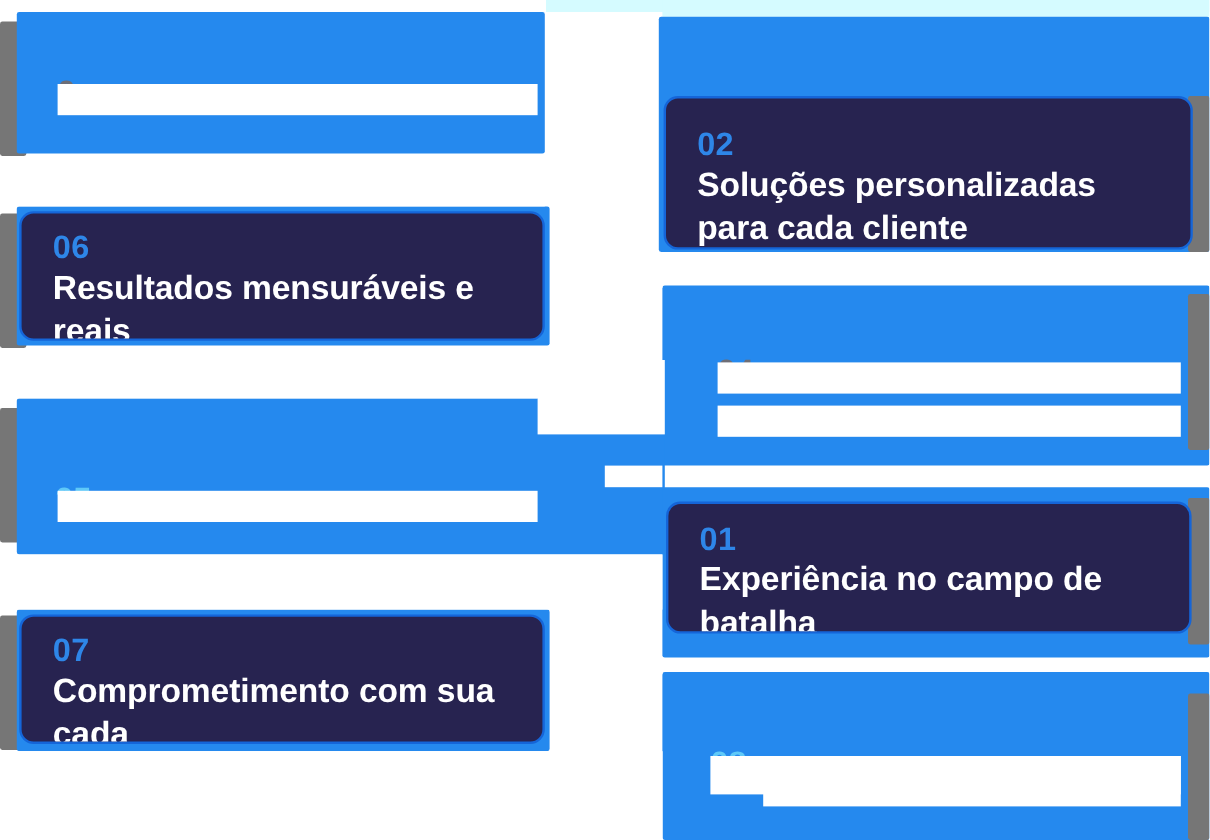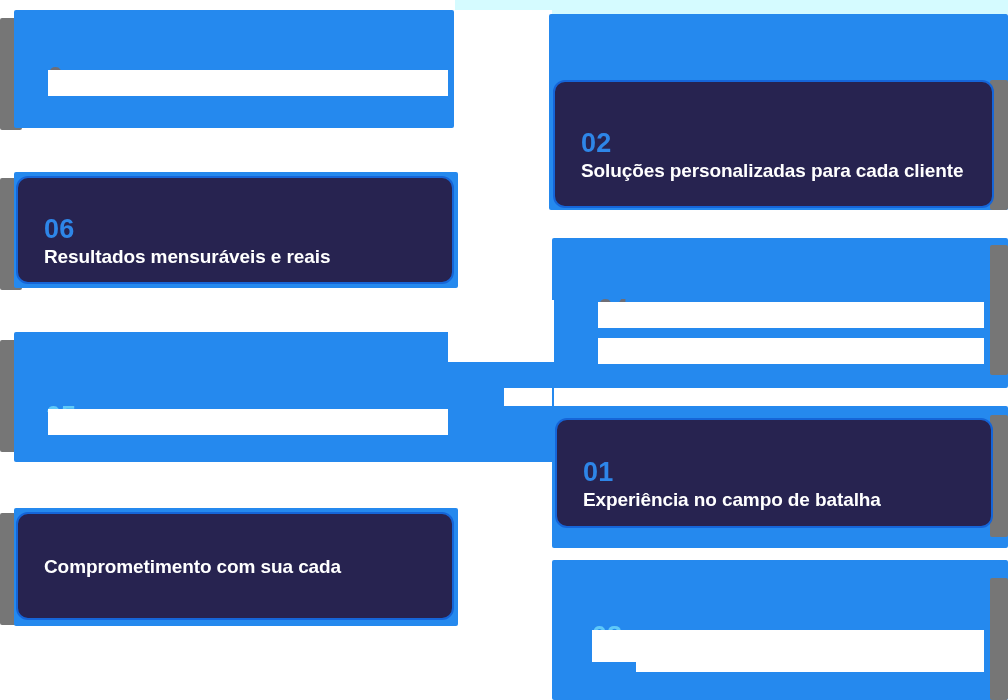--- a/index.html
+++ b/index.html
@@ -57,21 +57,21 @@
     color: #2e86e8;
     font-size: 27px;
     font-weight: 700;
     line-height: 1.0;
     letter-spacing: 0.3px;
     margin-bottom: 2px;
     margin-top: 24px;
   }
   .title {
     color: #ffffff;
-    font-size: 19px;
+    font-size: 28px;
     font-weight: 700;
     line-height: 1.28;
     letter-spacing: -0.1px;
   }
 
   
   .redaction {
     position: absolute;
     background: #ffffff;
   }
@@ -145,20 +145,21 @@
   <div class="plate" style="left:552px; top:406px; width:456px; height:142px;"></div>
   <div class="shadow-slab" style="left:990px; top:415px; width:18px; height:122px;"></div>
   <div class="panel outlined" style="left:555px; top:418px; width:438px; height:110px;">
     <div class="num">01</div>
     <div class="title">Experiência no campo de batalha</div>
   </div>
 
   <div class="shadow-slab" style="left:0px; top:513px; width:22px; height:112px;"></div>
   <div class="plate" style="left:14px; top:508px; width:444px; height:118px;"></div>
   <div class="panel outlined" style="left:16px; top:512px; width:438px; height:108px;">
+    <div class="num">07</div>
     <div class="title">Comprometimento com sua cada</div>
   </div>
 
   <div class="plate" style="left:552px; top:560px; width:456px; height:140px;"></div>
   <div class="shadow-slab" style="left:990px; top:578px; width:18px; height:122px;"></div>
   <div class="residue blue" style="left:592px; top:623px; width:54px; height:9px;">
     <span>08</span>
   </div>
   <div class="redaction" style="left:592px; top:630px; width:392px; height:32px;"></div>
   <div class="redaction" style="left:636px; top:630px; width:348px; height:42px;"></div>

